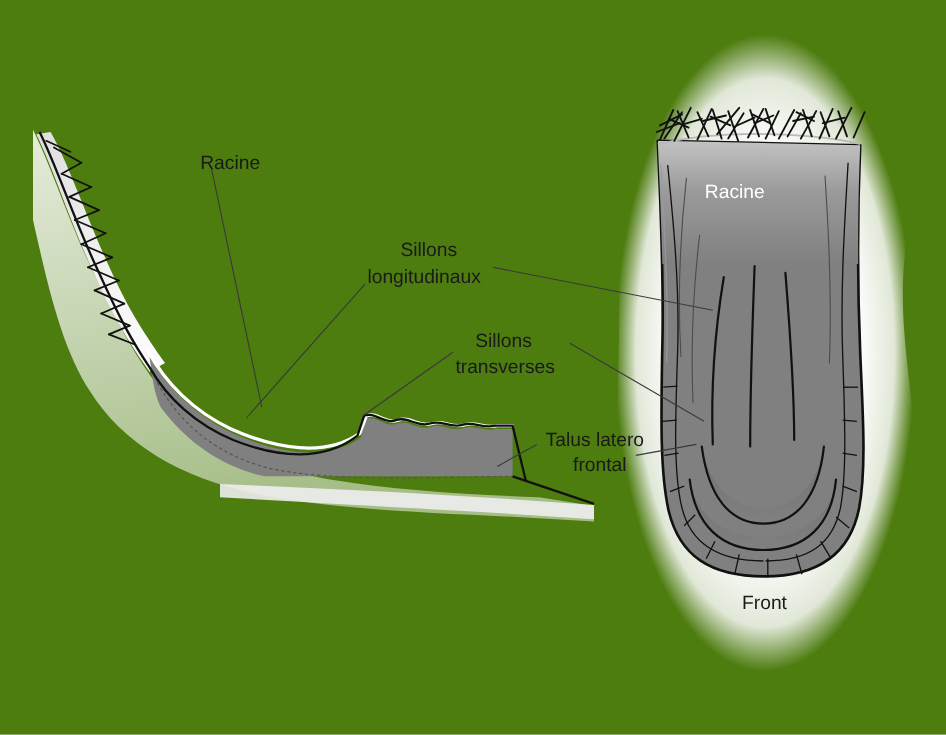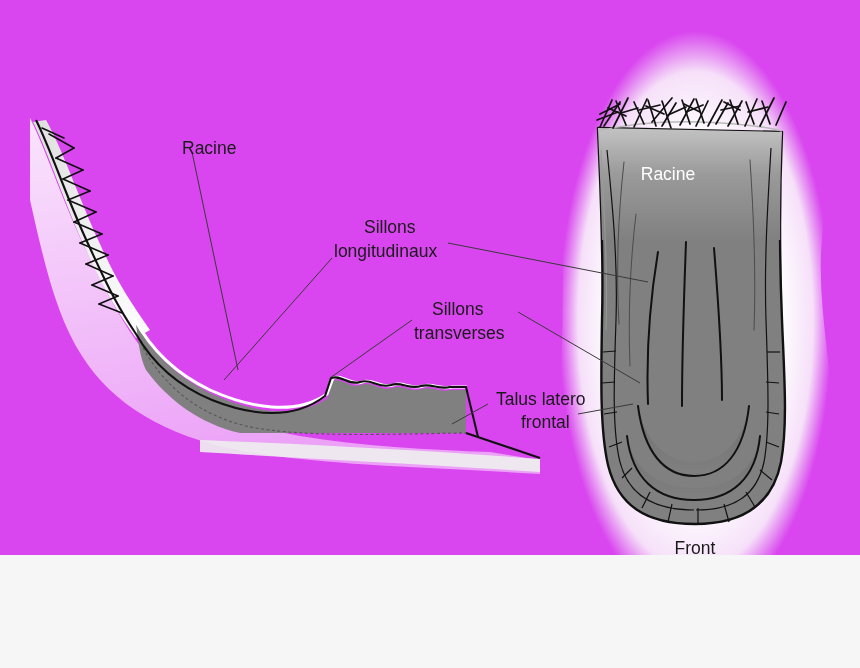--- a/index.html
+++ b/index.html
@@ -3,22 +3,22 @@
 <meta charset="utf-8">
 <style>
   html, body {
     margin: 0;
     padding: 0;
     background: #f6f6f6;
   }
   #stage {
     position: relative;
     width: 860px;
-    height: 555px;
-    background: #d946ef;
+    height: 668px;
+    background: #4d7c0f;
     overflow: hidden;
     font-family: "Liberation Sans", "DejaVu Sans", sans-serif;
   }
   #figure {
     position: absolute;
     left: 0;
     top: 0;
     width: 860px;
     height: 668px;
   }

